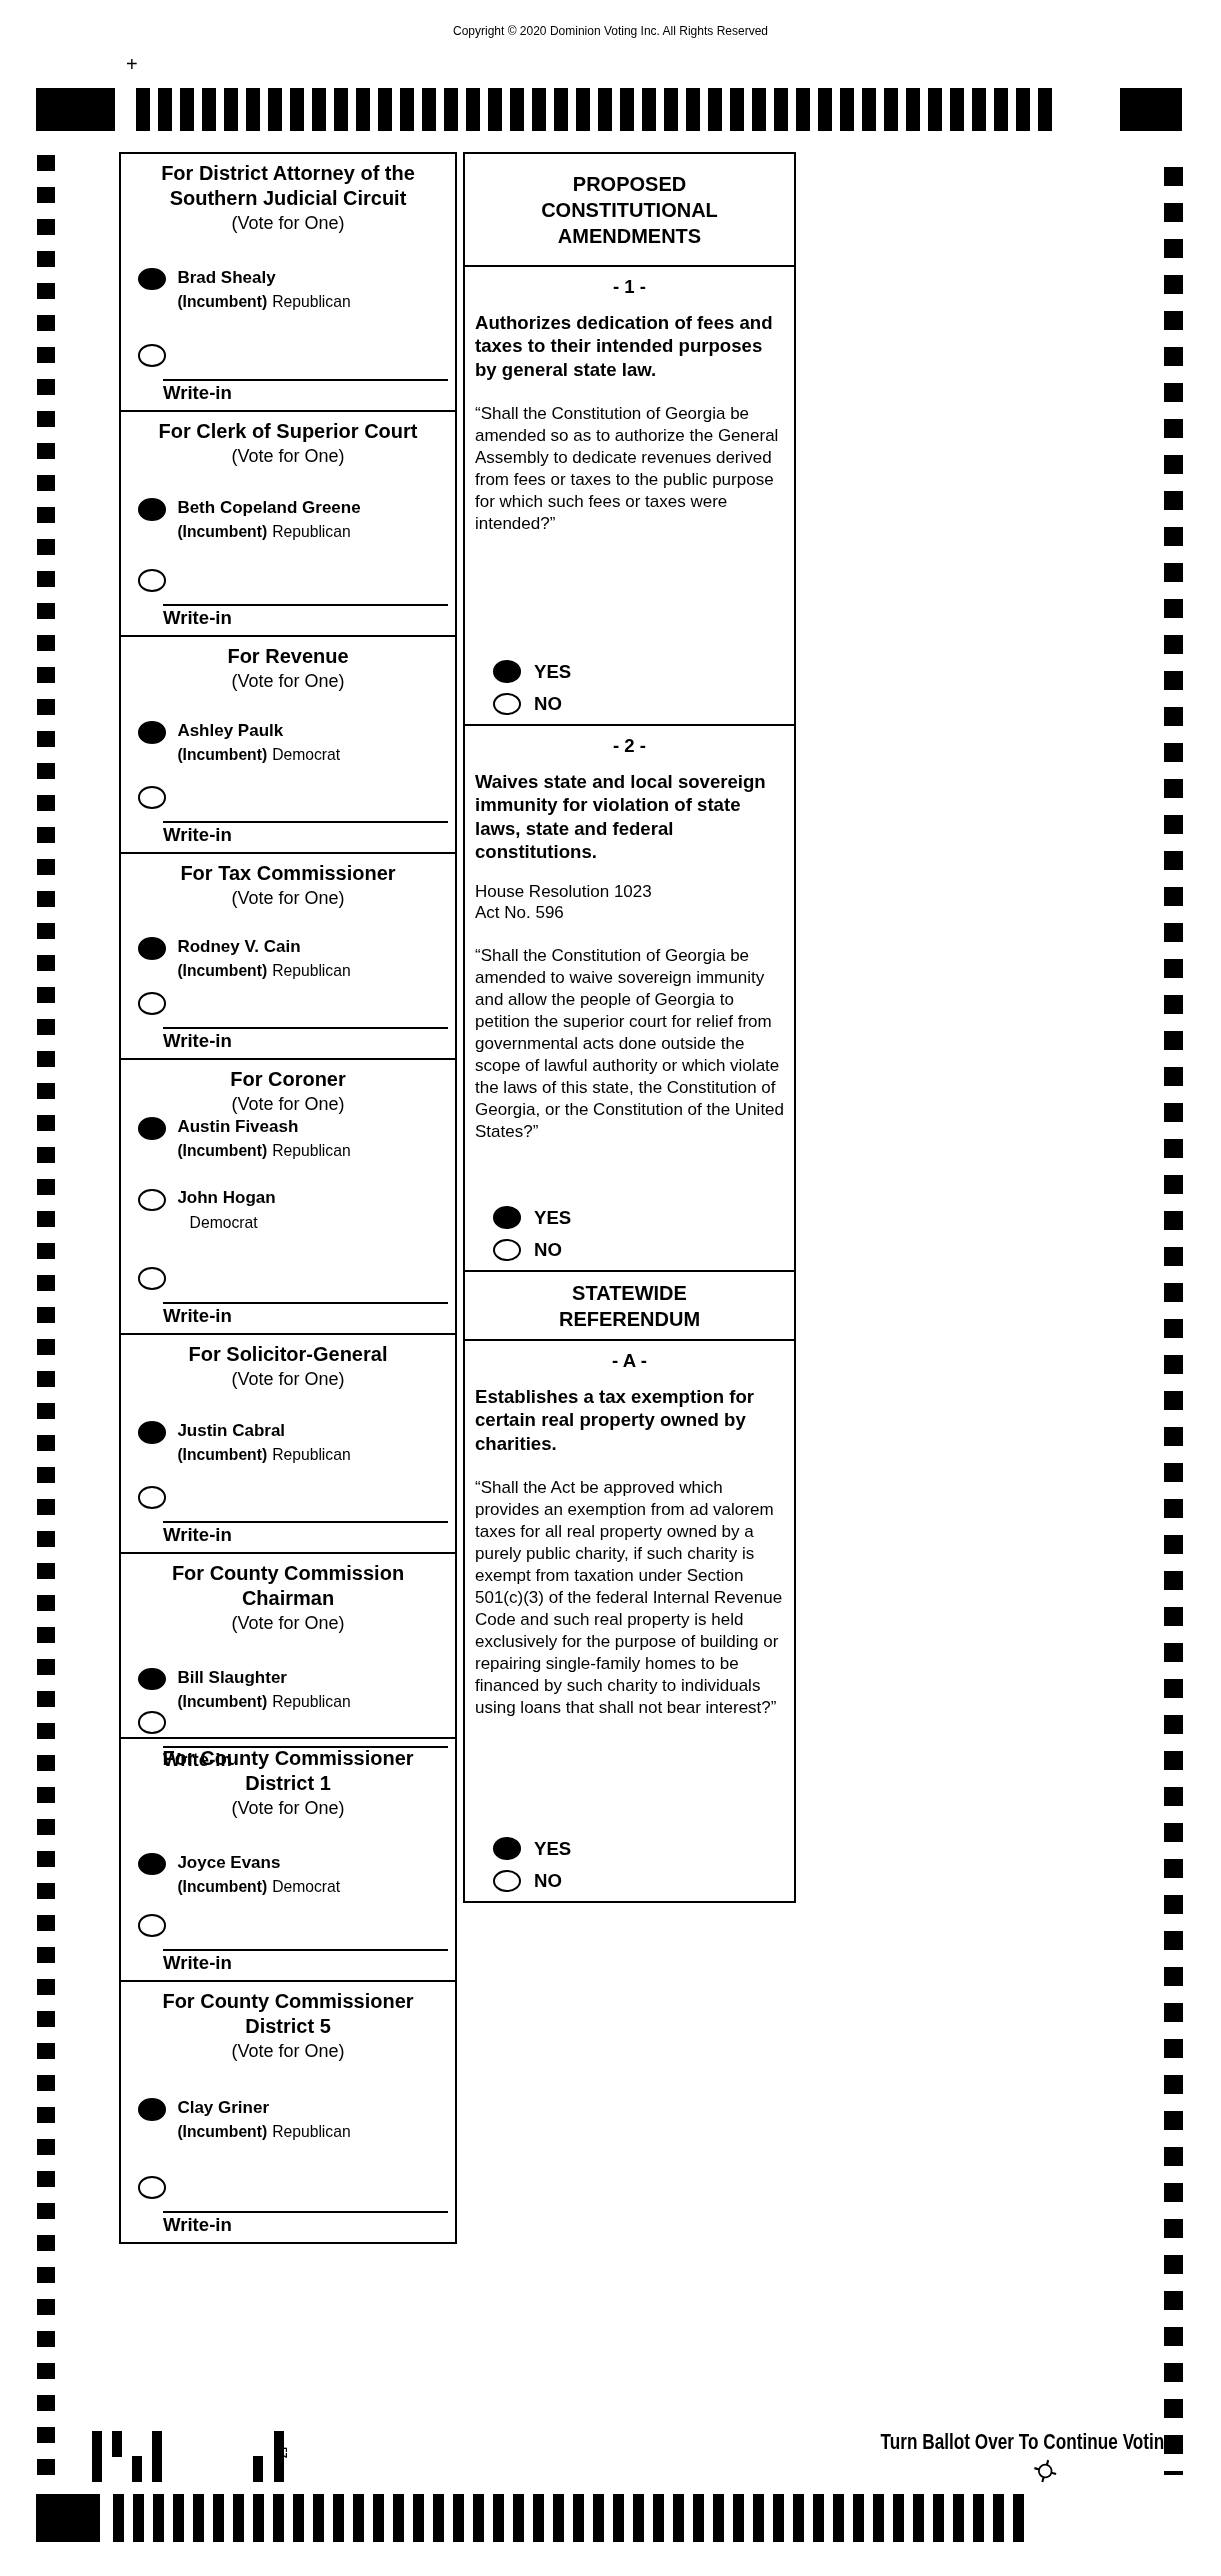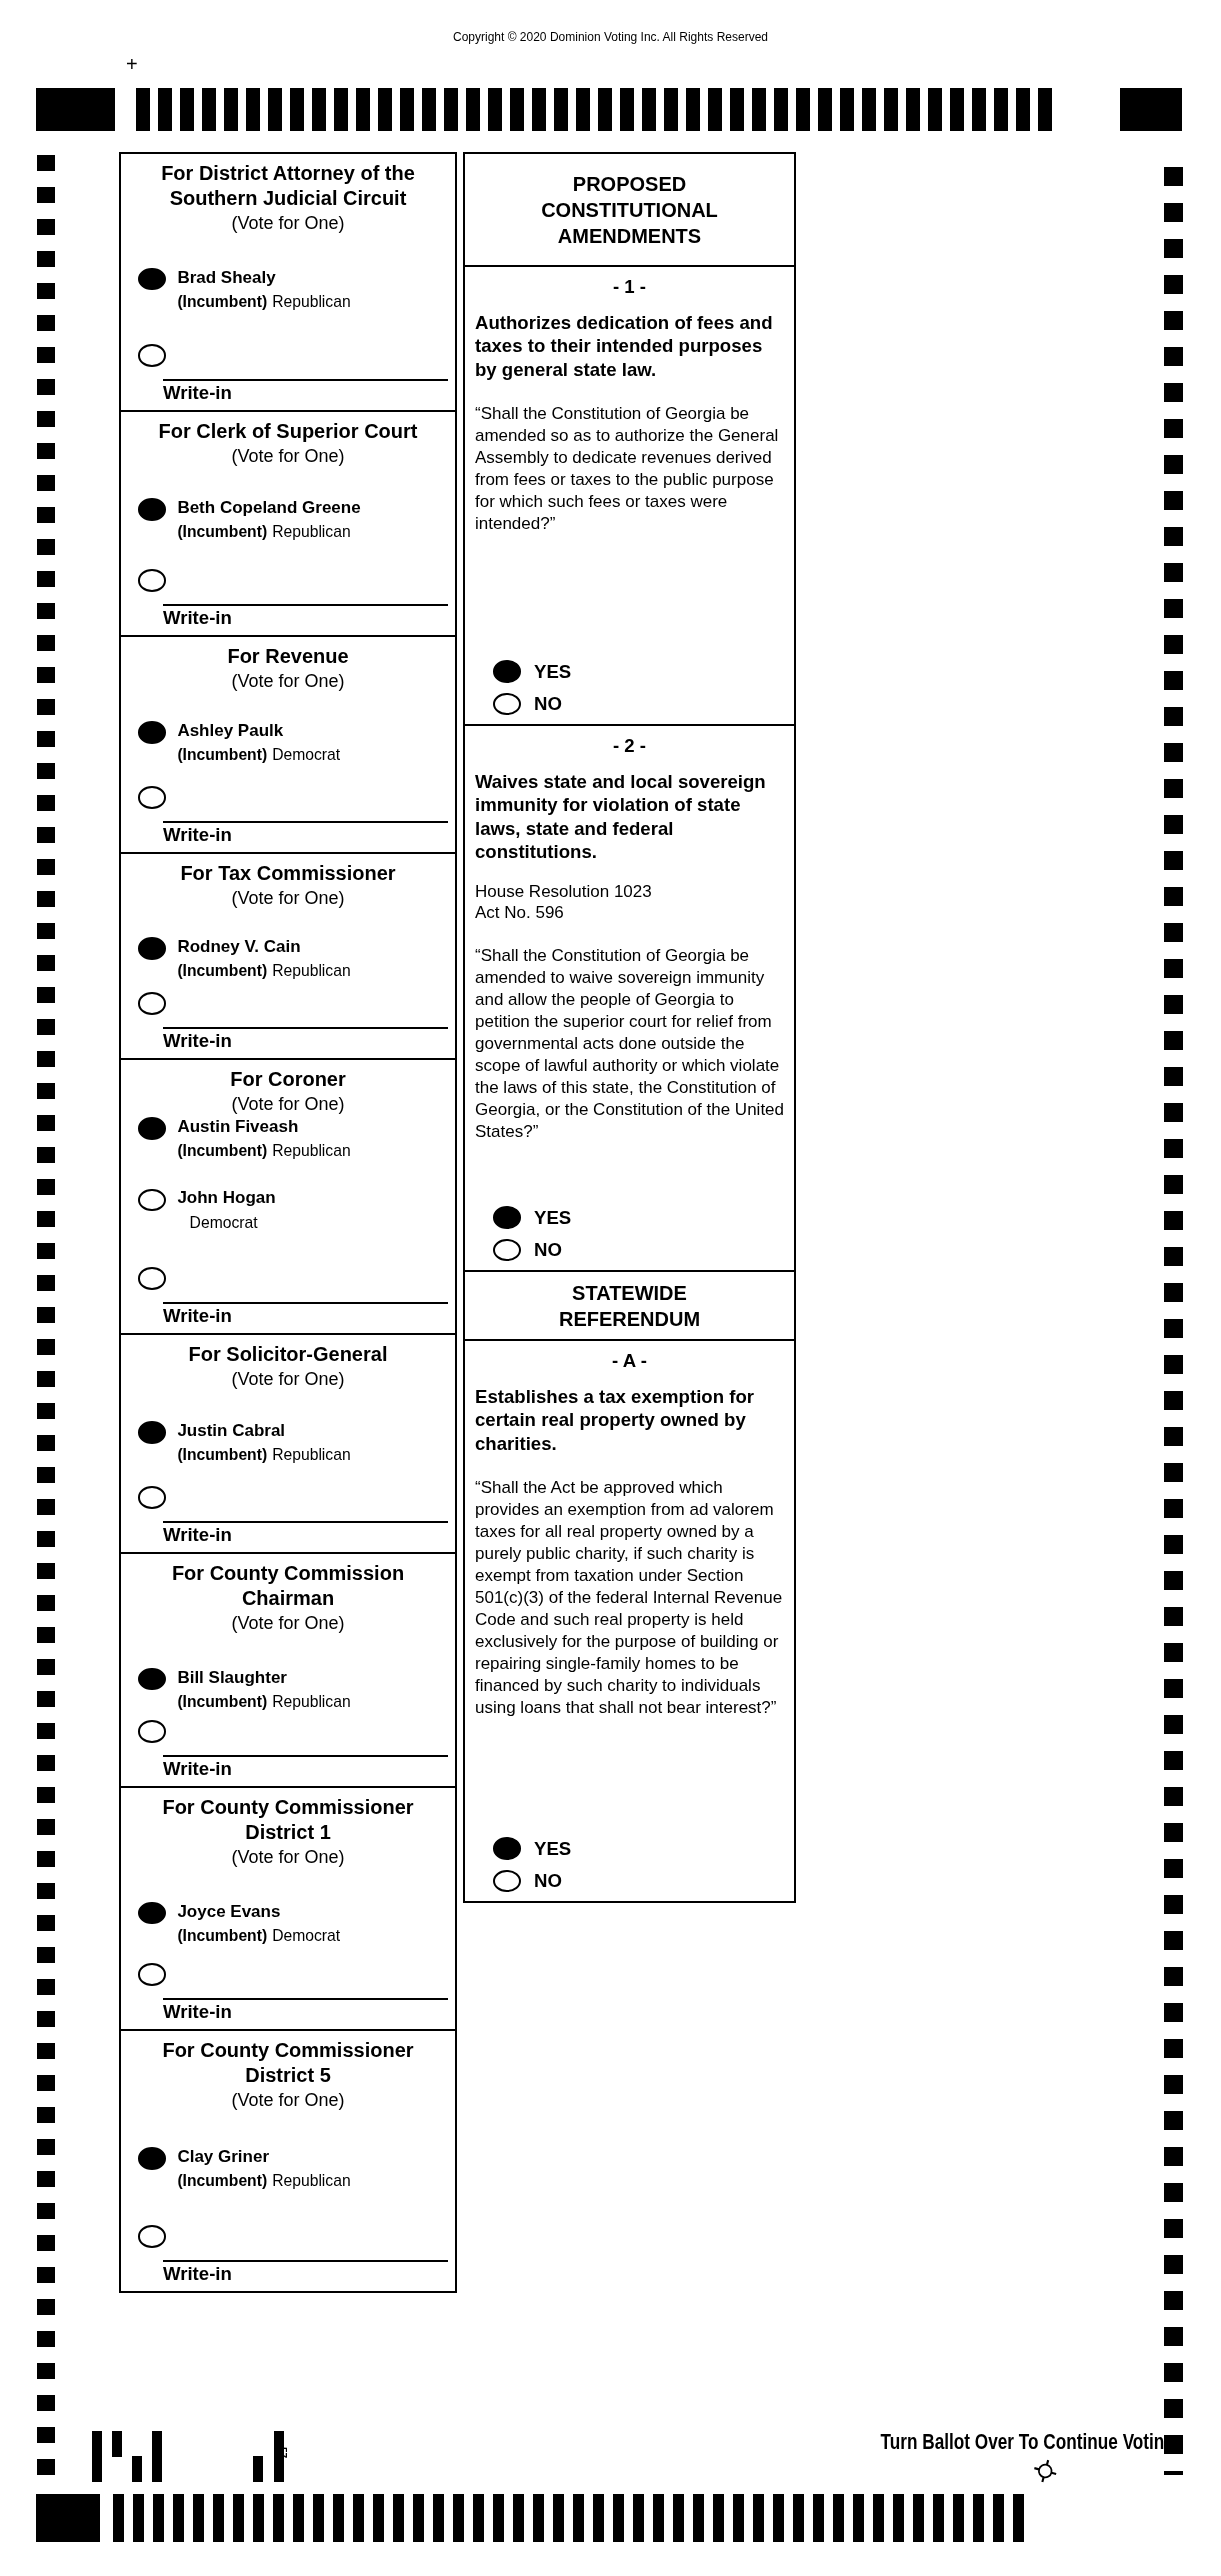--- a/index.html
+++ b/index.html
@@ -1,20 +1,20 @@
 <!DOCTYPE html>
 <html style="font-size:11.4px"><head>
 <meta charset="utf-8">
 <style>
   html,body { margin:0; padding:0; background:#fff; }
   .page { position:relative; width:1221px; height:2576px; background:#fff; color:#000;
           font-family:"Liberation Sans","DejaVu Sans",sans-serif; overflow:hidden; }
 
   
-  .copyright { position:absolute; top:30px; left:0; width:100%; text-align:center; font-size:12px; }
+  .copyright { position:absolute; top:24px; left:0; width:100%; text-align:center; font-size:12px; }
   .plus-mark { position:absolute; left:126px; top:53px; font-size:20px; }
   .timing-row { position:absolute; left:36px; width:1146px; }
   .row-top { top:88px; height:43px; }
   .row-bottom { top:2494px; height:48px; }
   .anchor-l { position:absolute; left:0; top:0; width:79px; height:100%; background:#000; }
   .anchor-r { position:absolute; right:0; top:0; width:62px; height:100%; background:#000; }
   .bars-top { position:absolute; left:100px; top:0; width:924px; height:100%;
               background:repeating-linear-gradient(to right,#000 0 14.3px,transparent 14.3px 22px); }
   .bars-bottom { position:absolute; left:77px; top:0; width:912px; height:100%;
               background:repeating-linear-gradient(to right,#000 0 10.7px,transparent 10.7px 20px); }
@@ -184,21 +184,21 @@
           <div class="cand-party">
             <span class="prefix">(Incumbent)</span><span>Republican</span>
           </div>
         </div>
       </div>
       <div class="wi-bubble"><span class="bubble"></span></div>
       <div class="wi-rule"></div>
       <div class="wi-label">Write-in</div>
     </div>
 
-    <div class="contest" style="height:234px">
+    <div class="contest" style="height:185px">
       <div class="c-title">For County Commission Chairman</div>
       <div class="c-instr">(Vote for One)</div>
       <div class="cand" style="margin-top:31.5px">
         <span class="bubble filled"></span>
         <div class="cand-text">
           <div class="cand-name">Bill Slaughter</div>
           <div class="cand-party">
             <span class="prefix">(Incumbent)</span><span>Republican</span>
           </div>
         </div>

